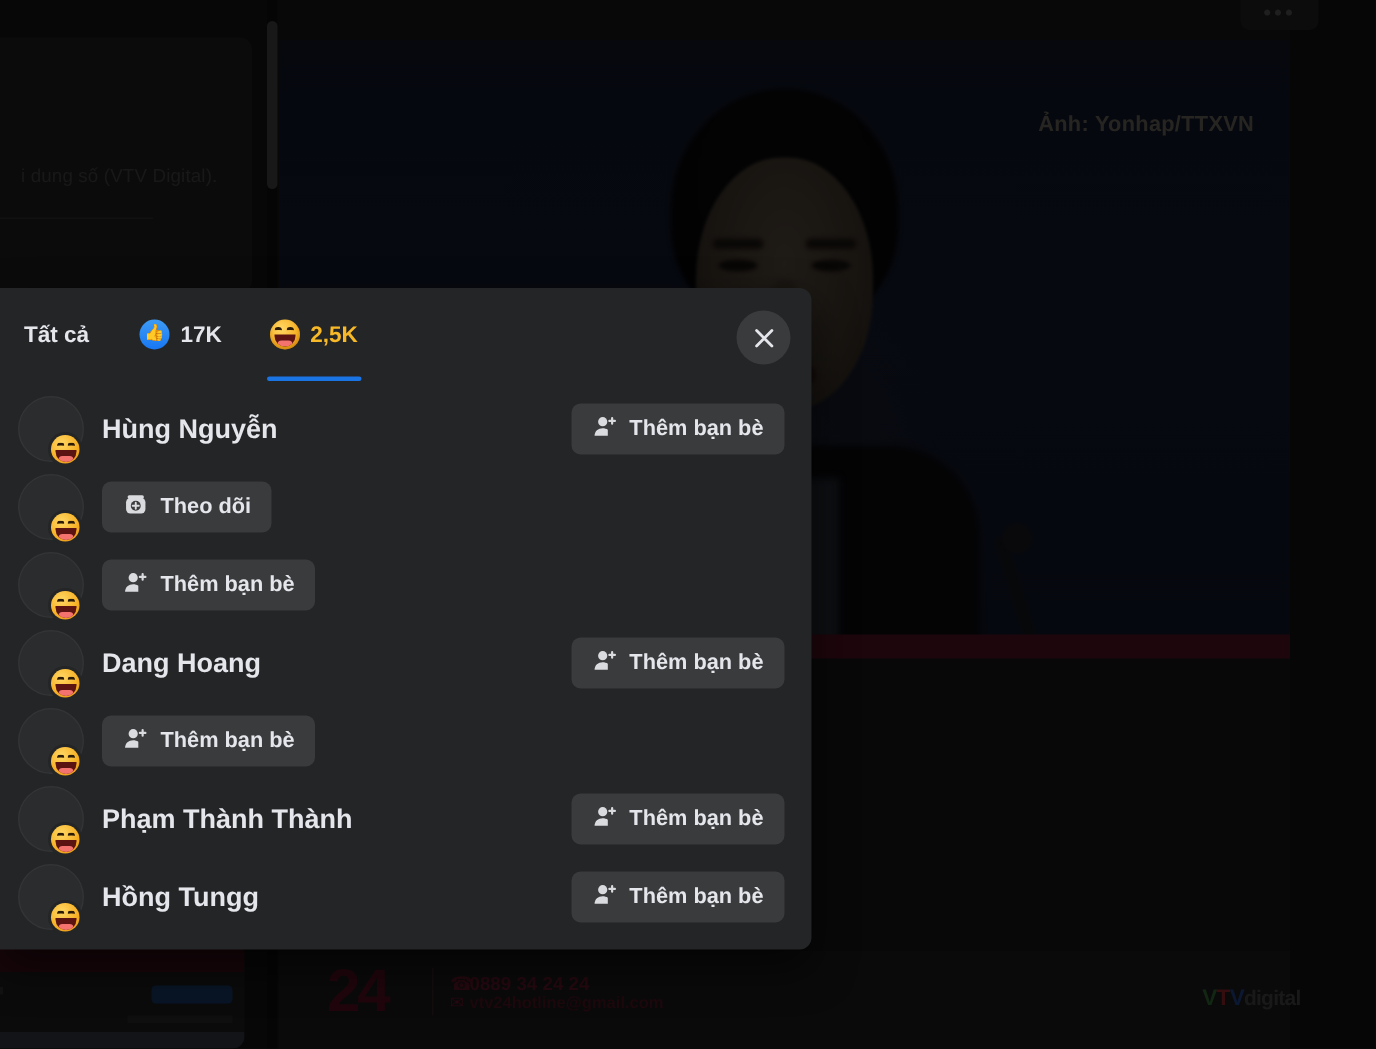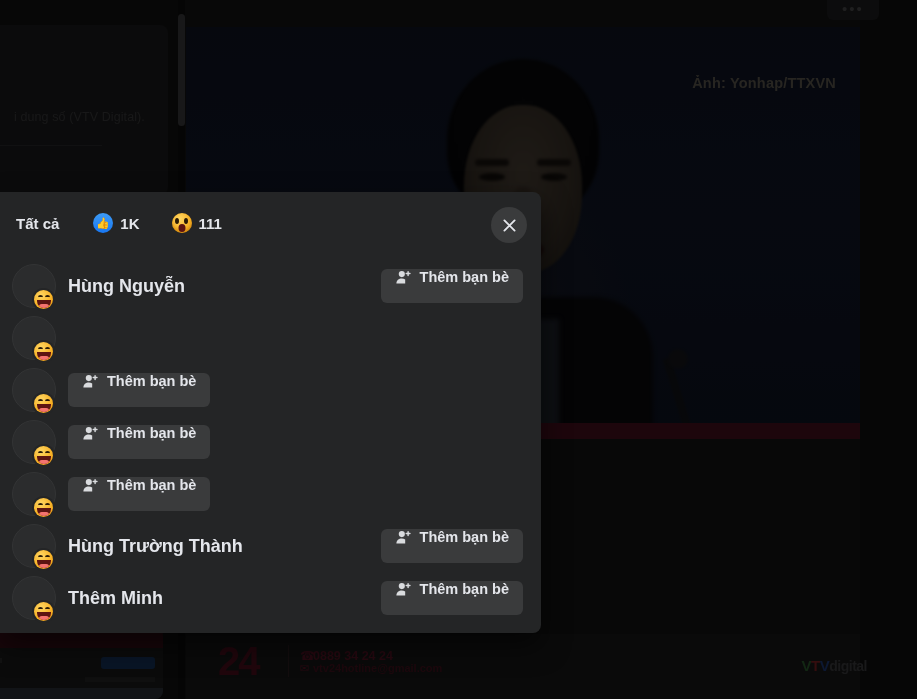--- a/index.html
+++ b/index.html
@@ -169,21 +169,21 @@
   }
   .av-badge{
     position:absolute;left:22px;top:26px;width:19px;height:19px;border-radius:50%;
     box-shadow:0 0 0 2px #242526;
   }
   .row-name{
     flex:1;font-size:18px;font-weight:700;color:#e4e6eb;
     white-space:nowrap;overflow:hidden;text-overflow:ellipsis;padding-right:12px;
   }
   .act-btn{
-    flex:none;height:34px;display:inline-flex;align-items:flex-start;gap:8px;
+    flex:none;height:34px;display:inline-flex;align-items:center;gap:8px;
     padding:0 14px;border-radius:6px;background:#3a3b3c;border:none;cursor:pointer;
     font-size:14.5px;font-weight:700;color:#e4e6eb;white-space:nowrap;
     font-family:"Liberation Sans","DejaVu Sans",sans-serif;
   }
   .act-btn svg{width:17px;height:17px;flex:none;}
 </style>
 </head>
 <body>
 
 <div class="screen">
@@ -256,32 +256,32 @@
       <div class="tabs">
 
         <div class="tab tab-all">
           <span class="t-label">Tất cả</span>
         </div>
 
         <div class="tab">
           <span class="rx rx-like">
               <span class="thumb">👍</span>
             </span>
-          <span class="t-label">1K</span>
-        </div>
-
-
-        <div class="tab">
-          <span class="rx rx-emoji rx-wow">
+          <span class="t-label">17K</span>
+        </div>
+
+        <div class="tab active">
+          <span class="rx rx-emoji rx-haha">
             <i class="ey l"></i>
               <i class="ey r"></i>
               <i class="mouth"></i>
           </span>
-          <span class="t-label">111</span>
-        </div>
+          <span class="t-label">2,5K</span>
+        </div>
+
 
 
       </div>
 
       <div class="close-btn">
         <svg viewBox="0 0 20 20">
           <path d="M4 4 L16 16 M16 4 L4 16" stroke="#e4e6eb" stroke-width="2.2" stroke-linecap="round" fill="none"></path>
         </svg>
       </div>
     </div>
@@ -308,104 +308,114 @@
         </div>
         <div class="row">
           <div class="av-wrap">
             <div class="avatar"></div>
             <span class="av-badge rx rx-emoji rx-haha">
               <i class="ey l"></i>
               <i class="ey r"></i>
               <i class="mouth"></i>
             </span>
           </div>
-        </div>
-        <div class="row">
-          <div class="av-wrap">
-            <div class="avatar"></div>
-            <span class="av-badge rx rx-emoji rx-haha">
-              <i class="ey l"></i>
-              <i class="ey r"></i>
-              <i class="mouth"></i>
-            </span>
-          </div>
-          <button class="act-btn">
-            <span><svg viewBox="0 0 20 20">
-                <circle cx="8" cy="6" r="3.6" fill="#d9dbde"></circle>
-                <path d="M1.6 17c0-3.6 2.9-5.9 6.4-5.9 1.5 0 2.9.4 4 1.2V17z" fill="#d9dbde"></path>
-                <path d="M15.4 3.2v4.4M13.2 5.4h4.4" stroke="#d9dbde" stroke-width="1.7" stroke-linecap="round"></path>
-              </svg></span>
-            <span>Thêm bạn bè</span>
-          </button>
-        </div>
-        <div class="row">
-          <div class="av-wrap">
-            <div class="avatar"></div>
-            <span class="av-badge rx rx-emoji rx-haha">
-              <i class="ey l"></i>
-              <i class="ey r"></i>
-              <i class="mouth"></i>
-            </span>
-          </div>
-          <button class="act-btn">
-            <span><svg viewBox="0 0 20 20">
-                <circle cx="8" cy="6" r="3.6" fill="#d9dbde"></circle>
-                <path d="M1.6 17c0-3.6 2.9-5.9 6.4-5.9 1.5 0 2.9.4 4 1.2V17z" fill="#d9dbde"></path>
-                <path d="M15.4 3.2v4.4M13.2 5.4h4.4" stroke="#d9dbde" stroke-width="1.7" stroke-linecap="round"></path>
-              </svg></span>
-            <span>Thêm bạn bè</span>
-          </button>
-        </div>
-        <div class="row">
-          <div class="av-wrap">
-            <div class="avatar"></div>
-            <span class="av-badge rx rx-emoji rx-haha">
-              <i class="ey l"></i>
-              <i class="ey r"></i>
-              <i class="mouth"></i>
-            </span>
-          </div>
-          <button class="act-btn">
-            <span><svg viewBox="0 0 20 20">
-                <circle cx="8" cy="6" r="3.6" fill="#d9dbde"></circle>
-                <path d="M1.6 17c0-3.6 2.9-5.9 6.4-5.9 1.5 0 2.9.4 4 1.2V17z" fill="#d9dbde"></path>
-                <path d="M15.4 3.2v4.4M13.2 5.4h4.4" stroke="#d9dbde" stroke-width="1.7" stroke-linecap="round"></path>
-              </svg></span>
-            <span>Thêm bạn bè</span>
-          </button>
-        </div>
-        <div class="row">
-          <div class="av-wrap">
-            <div class="avatar"></div>
-            <span class="av-badge rx rx-emoji rx-haha">
-              <i class="ey l"></i>
-              <i class="ey r"></i>
-              <i class="mouth"></i>
-            </span>
-          </div>
-          <div class="row-name">Hùng Trường Thành</div>
-          <button class="act-btn">
-            <span><svg viewBox="0 0 20 20">
-                <circle cx="8" cy="6" r="3.6" fill="#d9dbde"></circle>
-                <path d="M1.6 17c0-3.6 2.9-5.9 6.4-5.9 1.5 0 2.9.4 4 1.2V17z" fill="#d9dbde"></path>
-                <path d="M15.4 3.2v4.4M13.2 5.4h4.4" stroke="#d9dbde" stroke-width="1.7" stroke-linecap="round"></path>
-              </svg></span>
-            <span>Thêm bạn bè</span>
-          </button>
-        </div>
-        <div class="row">
-          <div class="av-wrap">
-            <div class="avatar"></div>
-            <span class="av-badge rx rx-emoji rx-haha">
-              <i class="ey l"></i>
-              <i class="ey r"></i>
-              <i class="mouth"></i>
-            </span>
-          </div>
-          <div class="row-name">Thêm Minh</div>
+          <button class="act-btn">
+            <span><svg viewBox="0 0 20 20">
+                <rect x="2.4" y="4.6" width="15.2" height="12.2" rx="3.4" fill="#d9dbde"></rect>
+                <rect x="3.6" y="2.6" width="12.8" height="2.6" rx="1.3" fill="#d9dbde"></rect>
+                <circle cx="10" cy="10.8" r="3.9" fill="#3a3b3c"></circle>
+                <path d="M10 8.4v4.8M7.6 10.8h4.8" stroke="#d9dbde" stroke-width="1.5" stroke-linecap="round"></path>
+              </svg></span>
+            <span>Theo dõi</span>
+          </button>
+        </div>
+        <div class="row">
+          <div class="av-wrap">
+            <div class="avatar"></div>
+            <span class="av-badge rx rx-emoji rx-haha">
+              <i class="ey l"></i>
+              <i class="ey r"></i>
+              <i class="mouth"></i>
+            </span>
+          </div>
+          <button class="act-btn">
+            <span><svg viewBox="0 0 20 20">
+                <circle cx="8" cy="6" r="3.6" fill="#d9dbde"></circle>
+                <path d="M1.6 17c0-3.6 2.9-5.9 6.4-5.9 1.5 0 2.9.4 4 1.2V17z" fill="#d9dbde"></path>
+                <path d="M15.4 3.2v4.4M13.2 5.4h4.4" stroke="#d9dbde" stroke-width="1.7" stroke-linecap="round"></path>
+              </svg></span>
+            <span>Thêm bạn bè</span>
+          </button>
+        </div>
+        <div class="row">
+          <div class="av-wrap">
+            <div class="avatar"></div>
+            <span class="av-badge rx rx-emoji rx-haha">
+              <i class="ey l"></i>
+              <i class="ey r"></i>
+              <i class="mouth"></i>
+            </span>
+          </div>
+          <div class="row-name">Dang Hoang</div>
+          <button class="act-btn">
+            <span><svg viewBox="0 0 20 20">
+                <circle cx="8" cy="6" r="3.6" fill="#d9dbde"></circle>
+                <path d="M1.6 17c0-3.6 2.9-5.9 6.4-5.9 1.5 0 2.9.4 4 1.2V17z" fill="#d9dbde"></path>
+                <path d="M15.4 3.2v4.4M13.2 5.4h4.4" stroke="#d9dbde" stroke-width="1.7" stroke-linecap="round"></path>
+              </svg></span>
+            <span>Thêm bạn bè</span>
+          </button>
+        </div>
+        <div class="row">
+          <div class="av-wrap">
+            <div class="avatar"></div>
+            <span class="av-badge rx rx-emoji rx-haha">
+              <i class="ey l"></i>
+              <i class="ey r"></i>
+              <i class="mouth"></i>
+            </span>
+          </div>
+          <button class="act-btn">
+            <span><svg viewBox="0 0 20 20">
+                <circle cx="8" cy="6" r="3.6" fill="#d9dbde"></circle>
+                <path d="M1.6 17c0-3.6 2.9-5.9 6.4-5.9 1.5 0 2.9.4 4 1.2V17z" fill="#d9dbde"></path>
+                <path d="M15.4 3.2v4.4M13.2 5.4h4.4" stroke="#d9dbde" stroke-width="1.7" stroke-linecap="round"></path>
+              </svg></span>
+            <span>Thêm bạn bè</span>
+          </button>
+        </div>
+        <div class="row">
+          <div class="av-wrap">
+            <div class="avatar"></div>
+            <span class="av-badge rx rx-emoji rx-haha">
+              <i class="ey l"></i>
+              <i class="ey r"></i>
+              <i class="mouth"></i>
+            </span>
+          </div>
+          <div class="row-name">Phạm Thành Thành</div>
+          <button class="act-btn">
+            <span><svg viewBox="0 0 20 20">
+                <circle cx="8" cy="6" r="3.6" fill="#d9dbde"></circle>
+                <path d="M1.6 17c0-3.6 2.9-5.9 6.4-5.9 1.5 0 2.9.4 4 1.2V17z" fill="#d9dbde"></path>
+                <path d="M15.4 3.2v4.4M13.2 5.4h4.4" stroke="#d9dbde" stroke-width="1.7" stroke-linecap="round"></path>
+              </svg></span>
+            <span>Thêm bạn bè</span>
+          </button>
+        </div>
+        <div class="row">
+          <div class="av-wrap">
+            <div class="avatar"></div>
+            <span class="av-badge rx rx-emoji rx-haha">
+              <i class="ey l"></i>
+              <i class="ey r"></i>
+              <i class="mouth"></i>
+            </span>
+          </div>
+          <div class="row-name">Hồng Tungg</div>
           <button class="act-btn">
             <span><svg viewBox="0 0 20 20">
                 <circle cx="8" cy="6" r="3.6" fill="#d9dbde"></circle>
                 <path d="M1.6 17c0-3.6 2.9-5.9 6.4-5.9 1.5 0 2.9.4 4 1.2V17z" fill="#d9dbde"></path>
                 <path d="M15.4 3.2v4.4M13.2 5.4h4.4" stroke="#d9dbde" stroke-width="1.7" stroke-linecap="round"></path>
               </svg></span>
             <span>Thêm bạn bè</span>
           </button>
         </div>
       </div>

